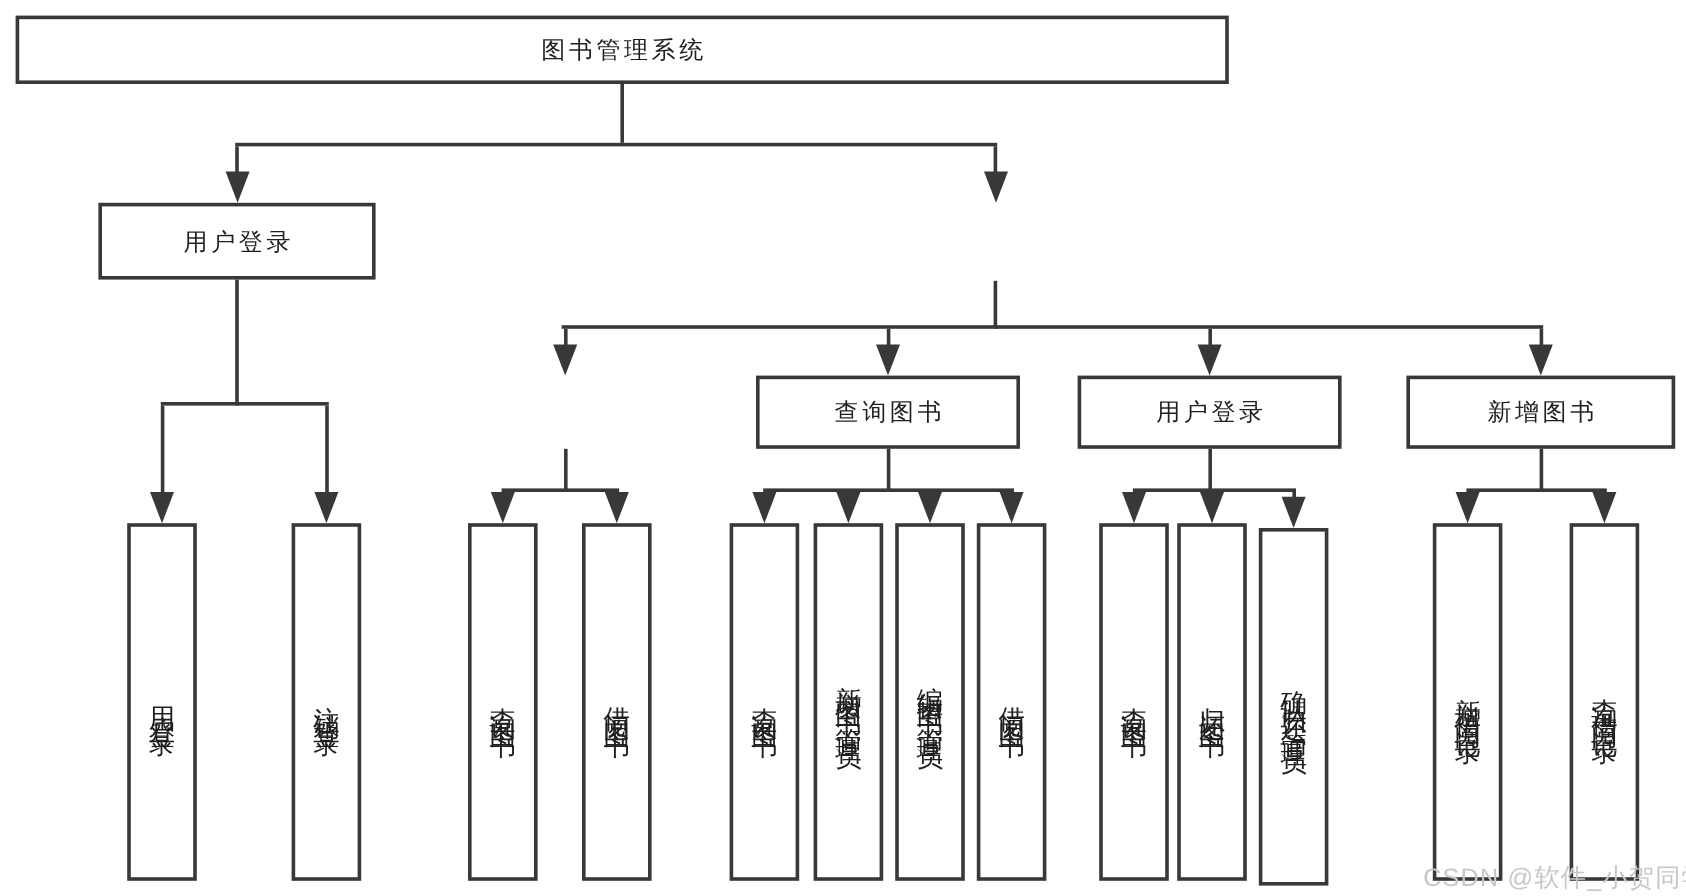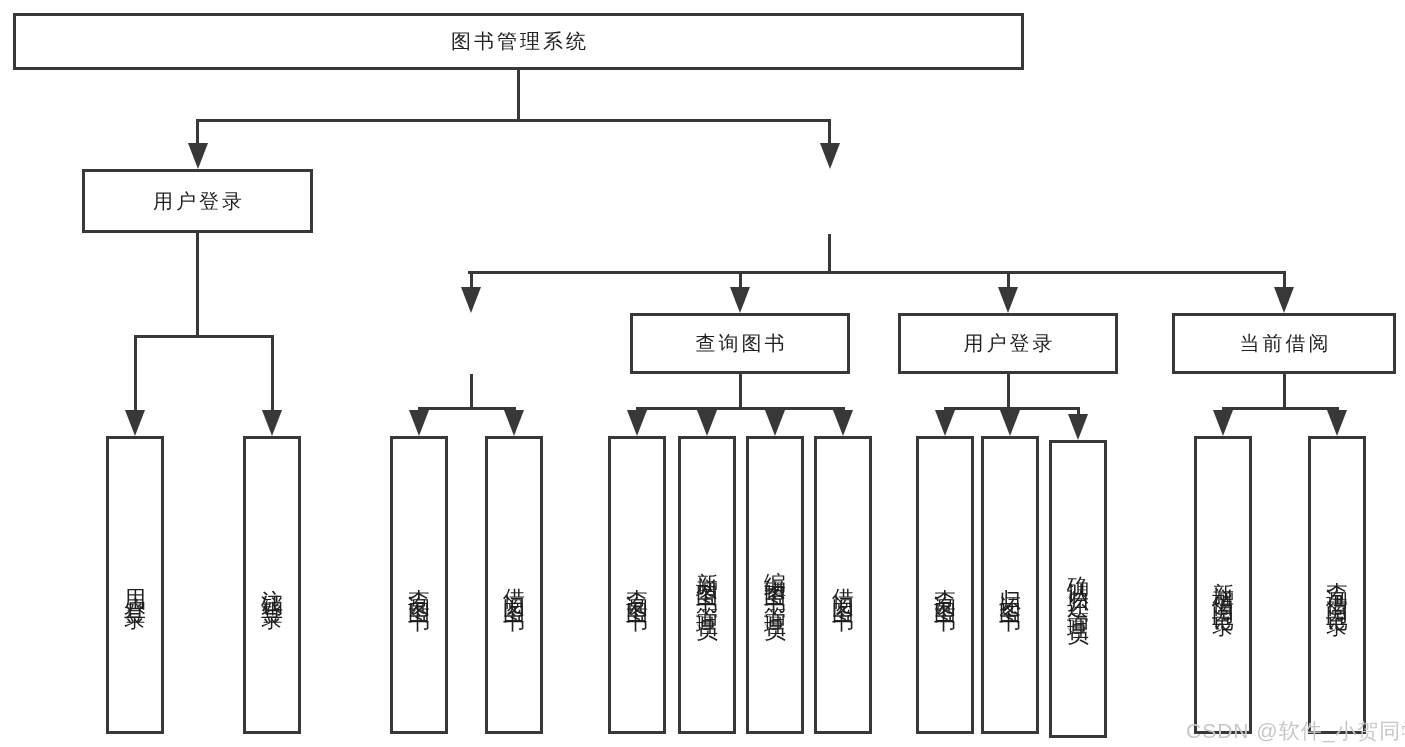--- a/index.html
+++ b/index.html
@@ -62,21 +62,21 @@
     <span>用户登录</span>
   </div>
 
   <div class="node h" style="left:630px;top:313px;width:220px;height:61px">
     <span>查询图书</span>
   </div>
   <div class="node h" style="left:898px;top:313px;width:220px;height:61px">
     <span>用户登录</span>
   </div>
   <div class="node h" style="left:1172px;top:313px;width:224px;height:61px">
-    <span>当前借阅</span>
+    <span>新增图书</span>
   </div>
 
   <div class="node v" style="left:106px;top:436px;width:58px;height:298px">
     <span>用户登录</span>
   </div>
   <div class="node v" style="left:243px;top:436px;width:58px;height:298px">
     <span>注销登录</span>
   </div>
 
   <div class="node v" style="left:390px;top:436px;width:58px;height:298px">

